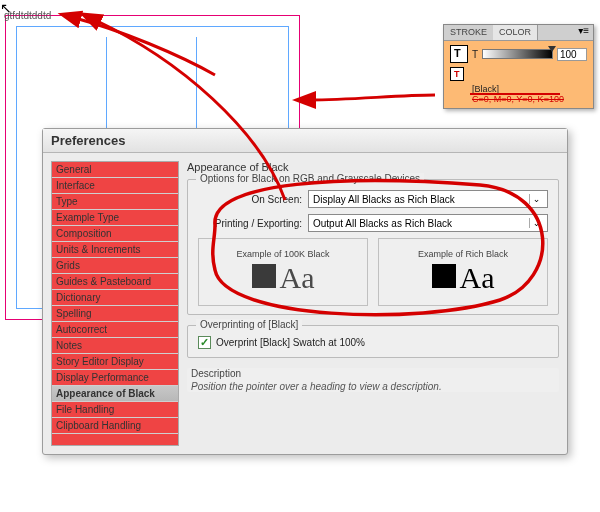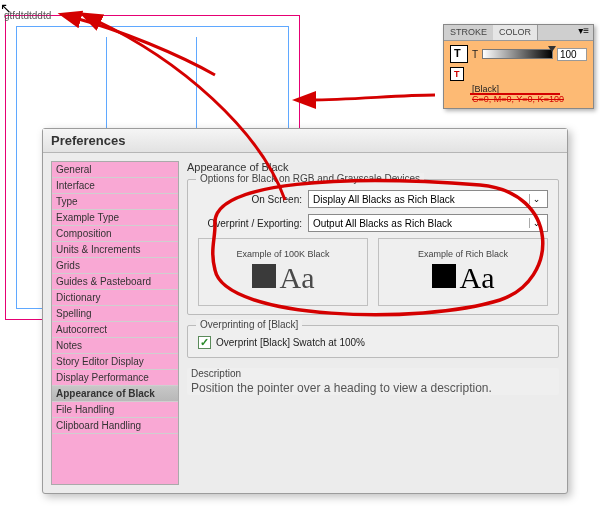--- a/index.html
+++ b/index.html
@@ -24,21 +24,21 @@
   .tint-ramp { flex: 1; height: 10px; background: linear-gradient(90deg, #fff 0%, #000 100%); border: 1px solid #777; position: relative; }
   .tint-ramp .slider-handle { position: absolute; right: -4px; top: -4px; width: 0; height: 0; border-left: 4px solid transparent; border-right: 4px solid transparent; border-top: 6px solid #333; }
   .tint-val { width: 30px; font-size: 10px; border: 1px solid #999; background: #fff; text-align: left; padding: 0 2px; }
   .color-name { font-size: 9px; color: #222; margin: 3px 0 0 22px; }
   .color-breakdown { font-size: 9px; color: #222; margin-left: 22px; }
   .red-stroke { color: #d40000; text-decoration: line-through; }
 
   .dialog { position: absolute; left: 42px; top: 128px; width: 526px; background: #ececec; border: 1px solid #9c9c9c; box-shadow: 3px 3px 8px rgba(0,0,0,.25); border-radius: 3px; }
   .dialog-title { background: linear-gradient(#f5f5f5,#e2e2e2); padding: 4px 8px; font-size: 13px; font-weight: bold; color: #333; border-bottom: 1px solid #b5b5b5; }
   .dialog-body { display: flex; padding: 8px; gap: 8px; }
-  .cat-list { width: 128px; border: 1px solid #aaa; background: #f9a8d4; height: 324px; overflow: hidden; }
+  .cat-list { width: 128px; border: 1px solid #aaa; background: #ef4444; height: 285px; overflow: hidden; }
   .cat-item { font-size: 10px; padding: 2px 4px; border-bottom: 1px solid #cfcfcf; color: #333; white-space: nowrap; }
   .cat-item.selected { background: linear-gradient(#c7c7c7,#b8b8b8); font-weight: bold; }
   .content { flex: 1; }
   .section-title { font-size: 11px; color: #333; margin-bottom: 6px; }
   .group { border: 1px solid #bbb; border-radius: 2px; margin-bottom: 10px; padding: 10px 10px 8px; position: relative; background: #efefef; }
   .group-label { position: absolute; top: -7px; left: 8px; background: #efefef; padding: 0 4px; font-size: 10px; color: #444; }
   .row { display: flex; align-items: center; gap: 6px; margin-bottom: 6px; }
   .row label { width: 104px; text-align: right; font-size: 10px; color: #222; }
   .dropdown { flex: 1; display: flex; align-items: center; border: 1px solid #8a8a8a; background: #fff; height: 18px; font-size: 10px; padding: 8px 4px; position: relative; }
   .dropdown .chev { margin-left: auto; width: 14px; text-align: center; border-left: 1px solid #aaa; font-size: 9px; }
@@ -46,21 +46,21 @@
   .ex { flex: 1; border: 1px solid #c0c0c0; padding: 10px; border-radius: 0; }
   .ex-label { font-size: 9px; color: #444; margin-bottom: 2px; text-align: center; }
   .ex-vis { display: flex; align-items: baseline; justify-content: center; gap: 4px; }
   .swatch100 { width: 24px; height: 24px; background: #3a3a3a; }
   .swatchRich { width: 24px; height: 24px; background: #000; }
   .aa { font-family: "Times New Roman", serif; font-size: 30px; font-weight: 500; }
   .aa.k100 { color: #4a4a4a; }
   .aa.rich { color: #000; }
   .chk-row { display: flex; align-items: center; gap: 5px; font-size: 10px; color: #222; }
   .chk { width: 13px; height: 13px; border: 1px solid #5a8a5a; background: #fff; display: flex; align-items: center; justify-content: center; color: #2a8a2a; font-size: 11px; font-weight: bold; }
-  .desc-text { font-size: 12px; color: #555; margin-top: 2px; }
+  .desc-text { font-size: 10px; color: #555; margin-top: 2px; font-style: italic; }
 
   .annot { position: absolute; pointer-events: none; }
 </style>
 </head>
 <body>
 
 <div class="canvas-area">
   <div class="page-frame">
     <div class="page-margin">
       <div class="col-guide" style="left:33%"></div>
@@ -126,21 +126,21 @@
       <div class="group">
         <div class="group-label">Options for Black on RGB and Grayscale Devices</div>
         <div class="row">
           <label>On Screen:</label>
           <div class="dropdown">
             <span>Display All Blacks as Rich Black</span>
             <span class="chev">⌄</span>
           </div>
         </div>
         <div class="row">
-          <label>Overprint / Exporting:</label>
+          <label>Printing / Exporting:</label>
           <div class="dropdown">
             <span>Output All Blacks as Rich Black</span>
             <span class="chev">⌄</span>
           </div>
         </div>
         <div class="examples">
           <div class="ex">
             <div class="ex-label">Example of 100K Black</div>
             <div class="ex-vis">
               <div class="swatch100"></div>

